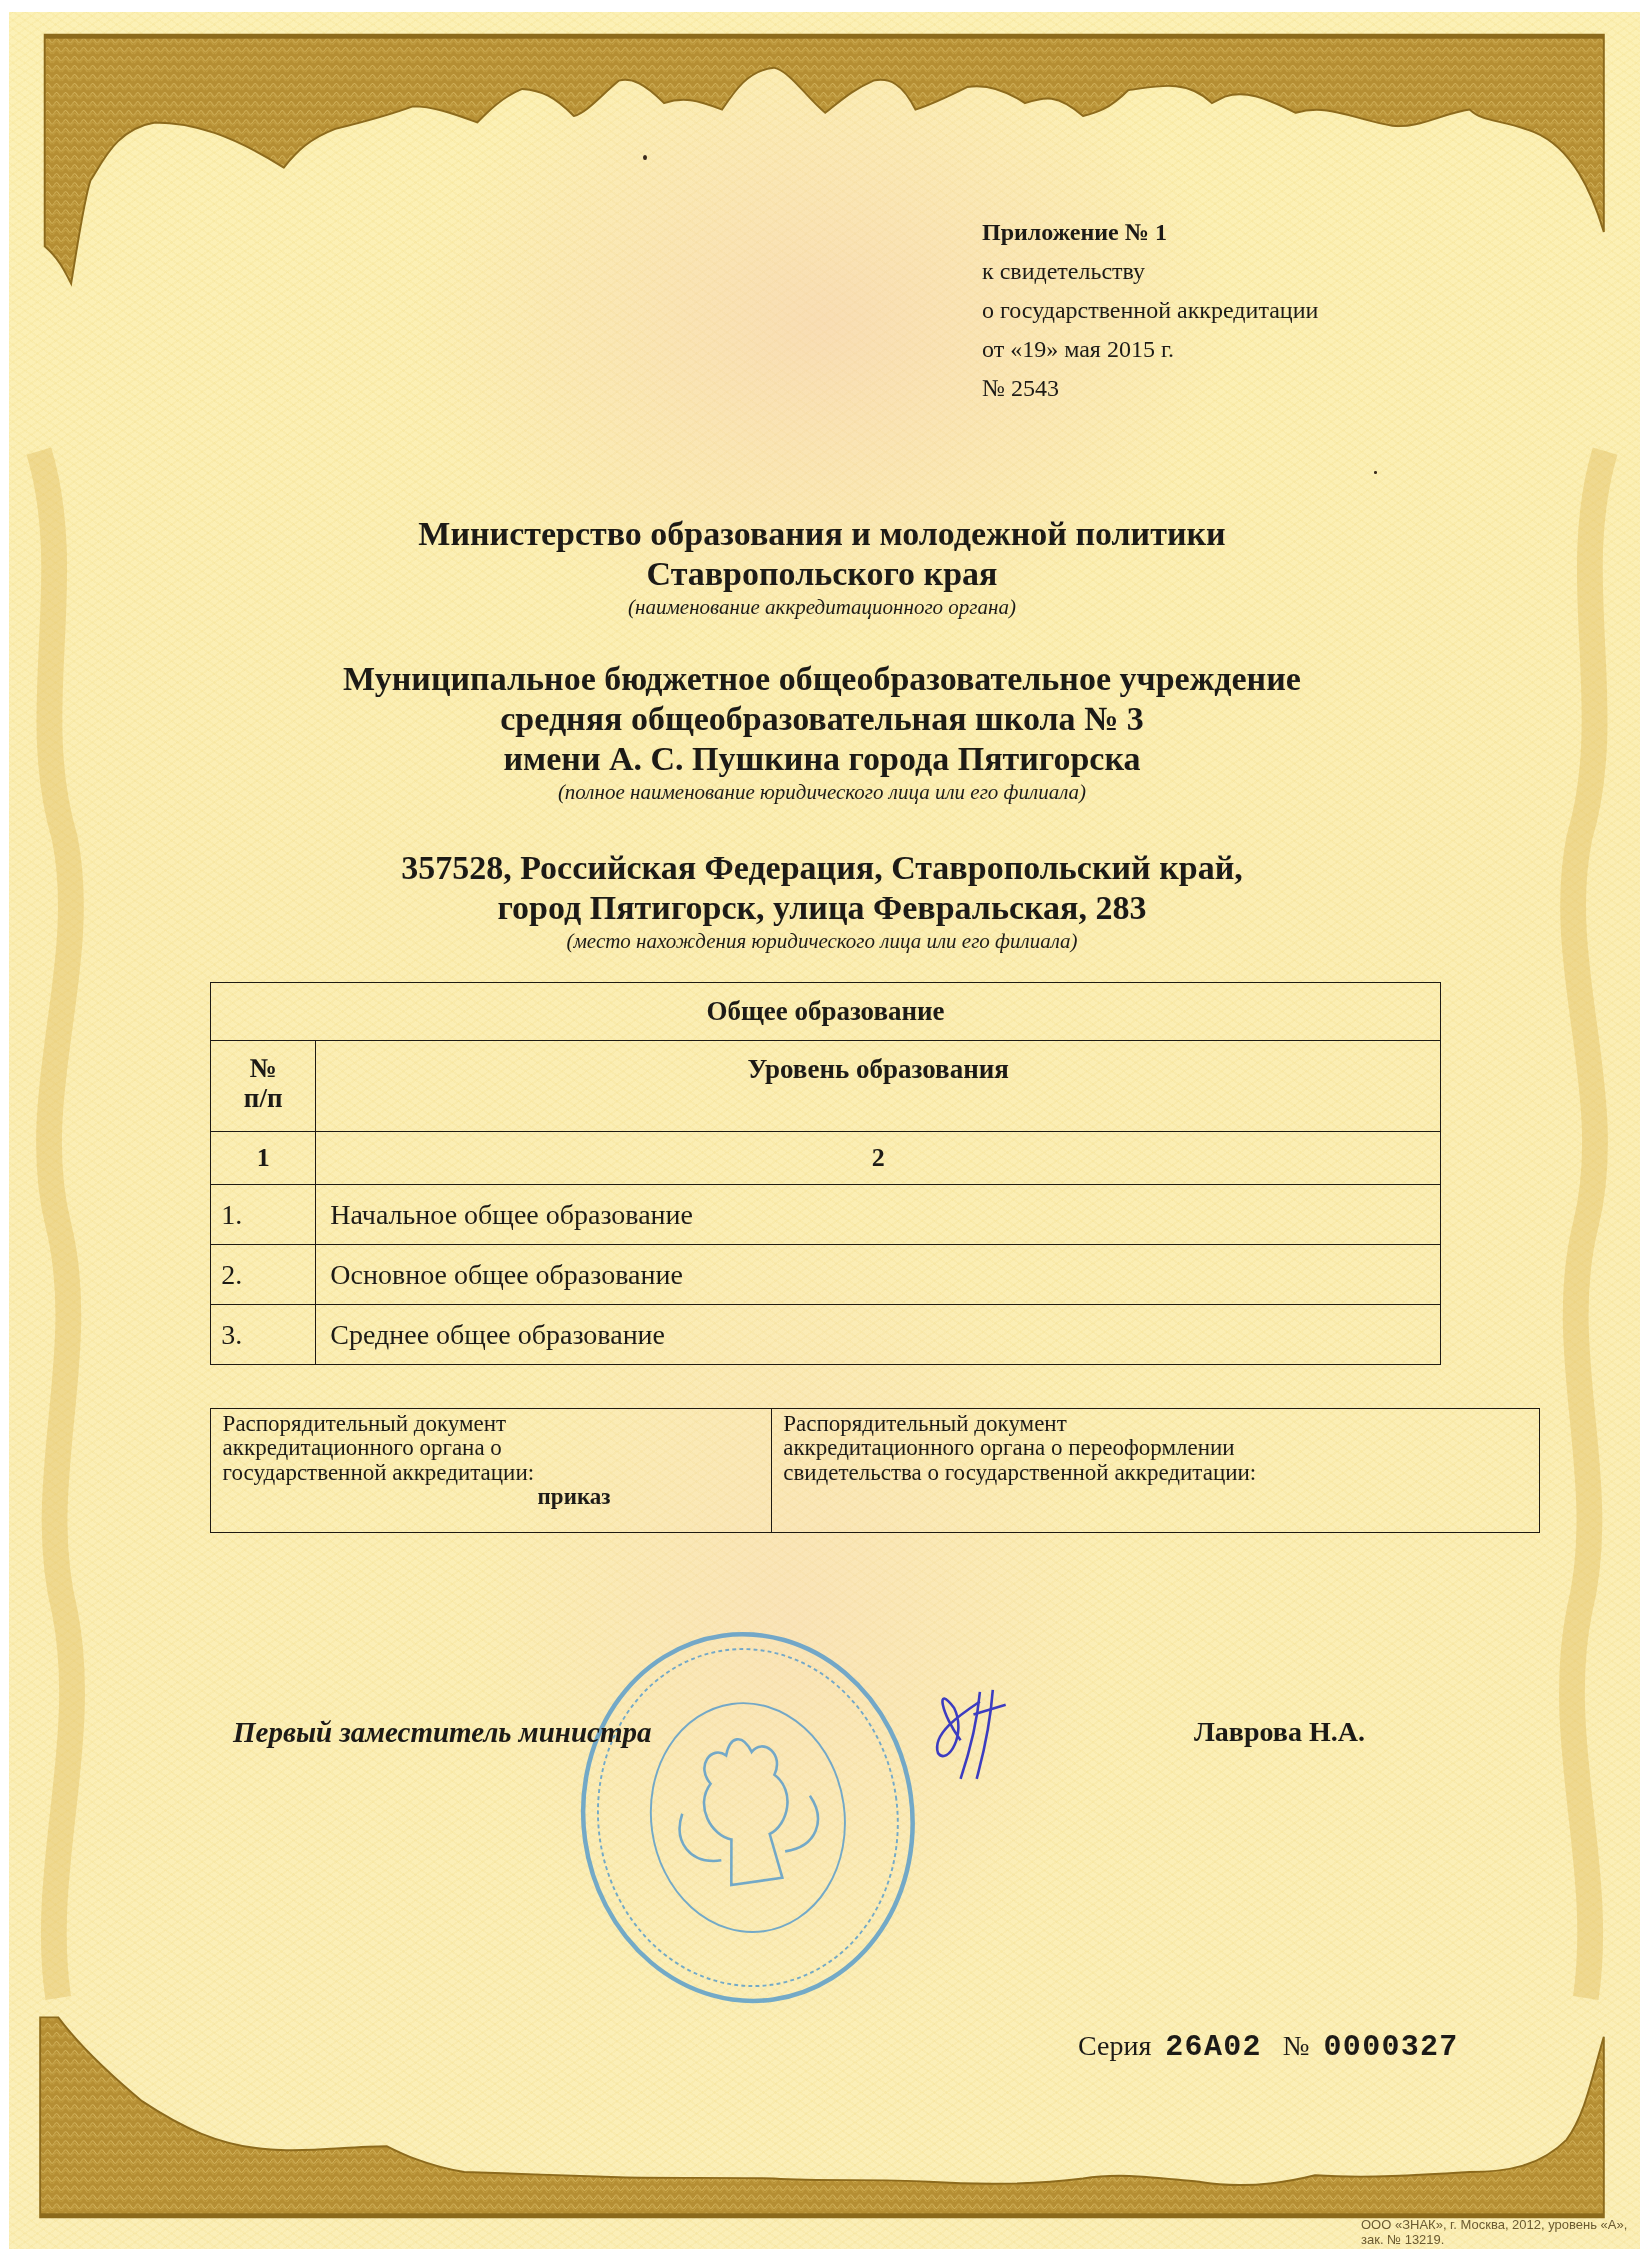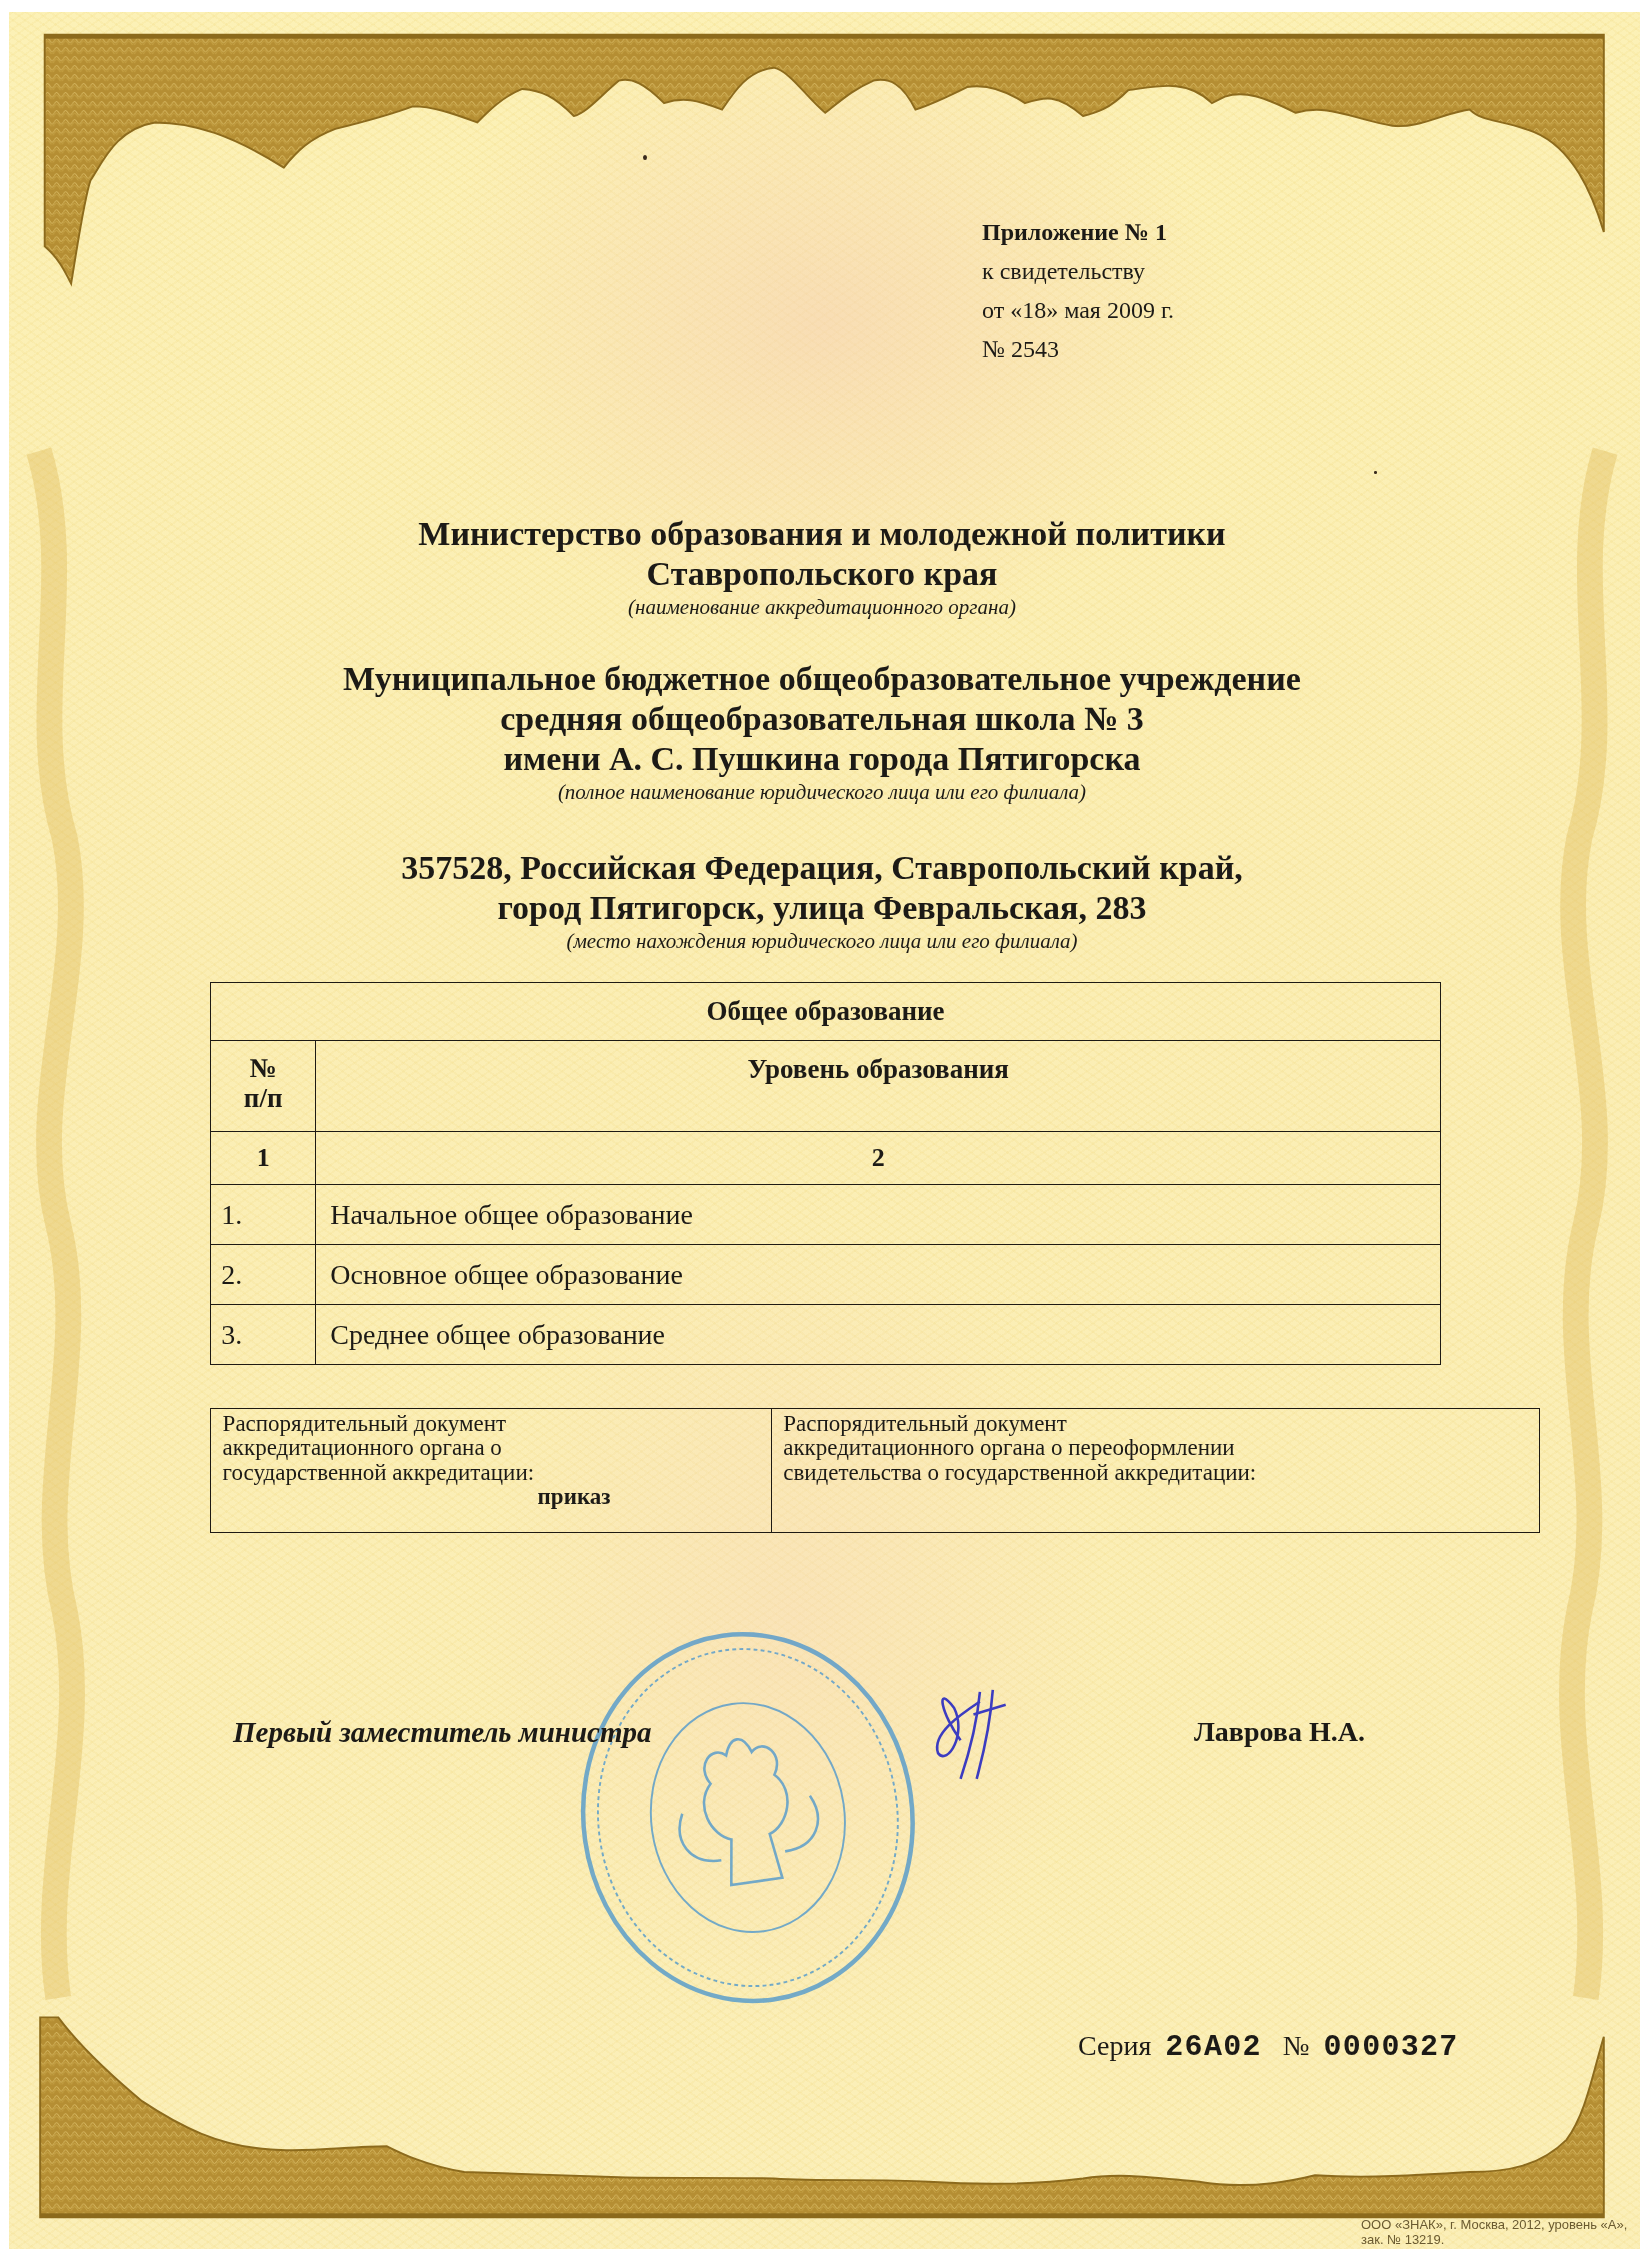--- a/index.html
+++ b/index.html
@@ -114,21 +114,22 @@
     <path d="M1490 2700 C1460 2660 1450 2610 1480 2650 C1500 2690 1470 2740 1455 2720 C1445 2690 1490 2660 1520 2640"></path>
     <path d="M1520 2625 C1515 2680 1500 2730 1490 2760"></path>
     <path d="M1540 2622 C1535 2690 1520 2740 1515 2760"></path>
     <path d="M1510 2660 L1560 2645"></path>
   </g>
 </svg>
 
 <div class="abs appendix">
   <div class="title">Приложение № 1</div>
   <div>к свидетельству</div>
-  <div>от «18» мая 2009 г.</div>
+  <div>о государственной аккредитации</div>
+  <div>от «19» мая 2015 г.</div>
   <div>№ 2543</div>
 </div>
 
 <div class="center-block" style="top:514px;">
   <div class="heading"><span>Министерство образования и молодежной политики</span></div>
   <div class="heading"><span>Ставропольского края</span></div>
   <div class="caption">(наименование аккредитационного органа)</div>
 </div>
 
 <div class="center-block" style="top:659px;">

